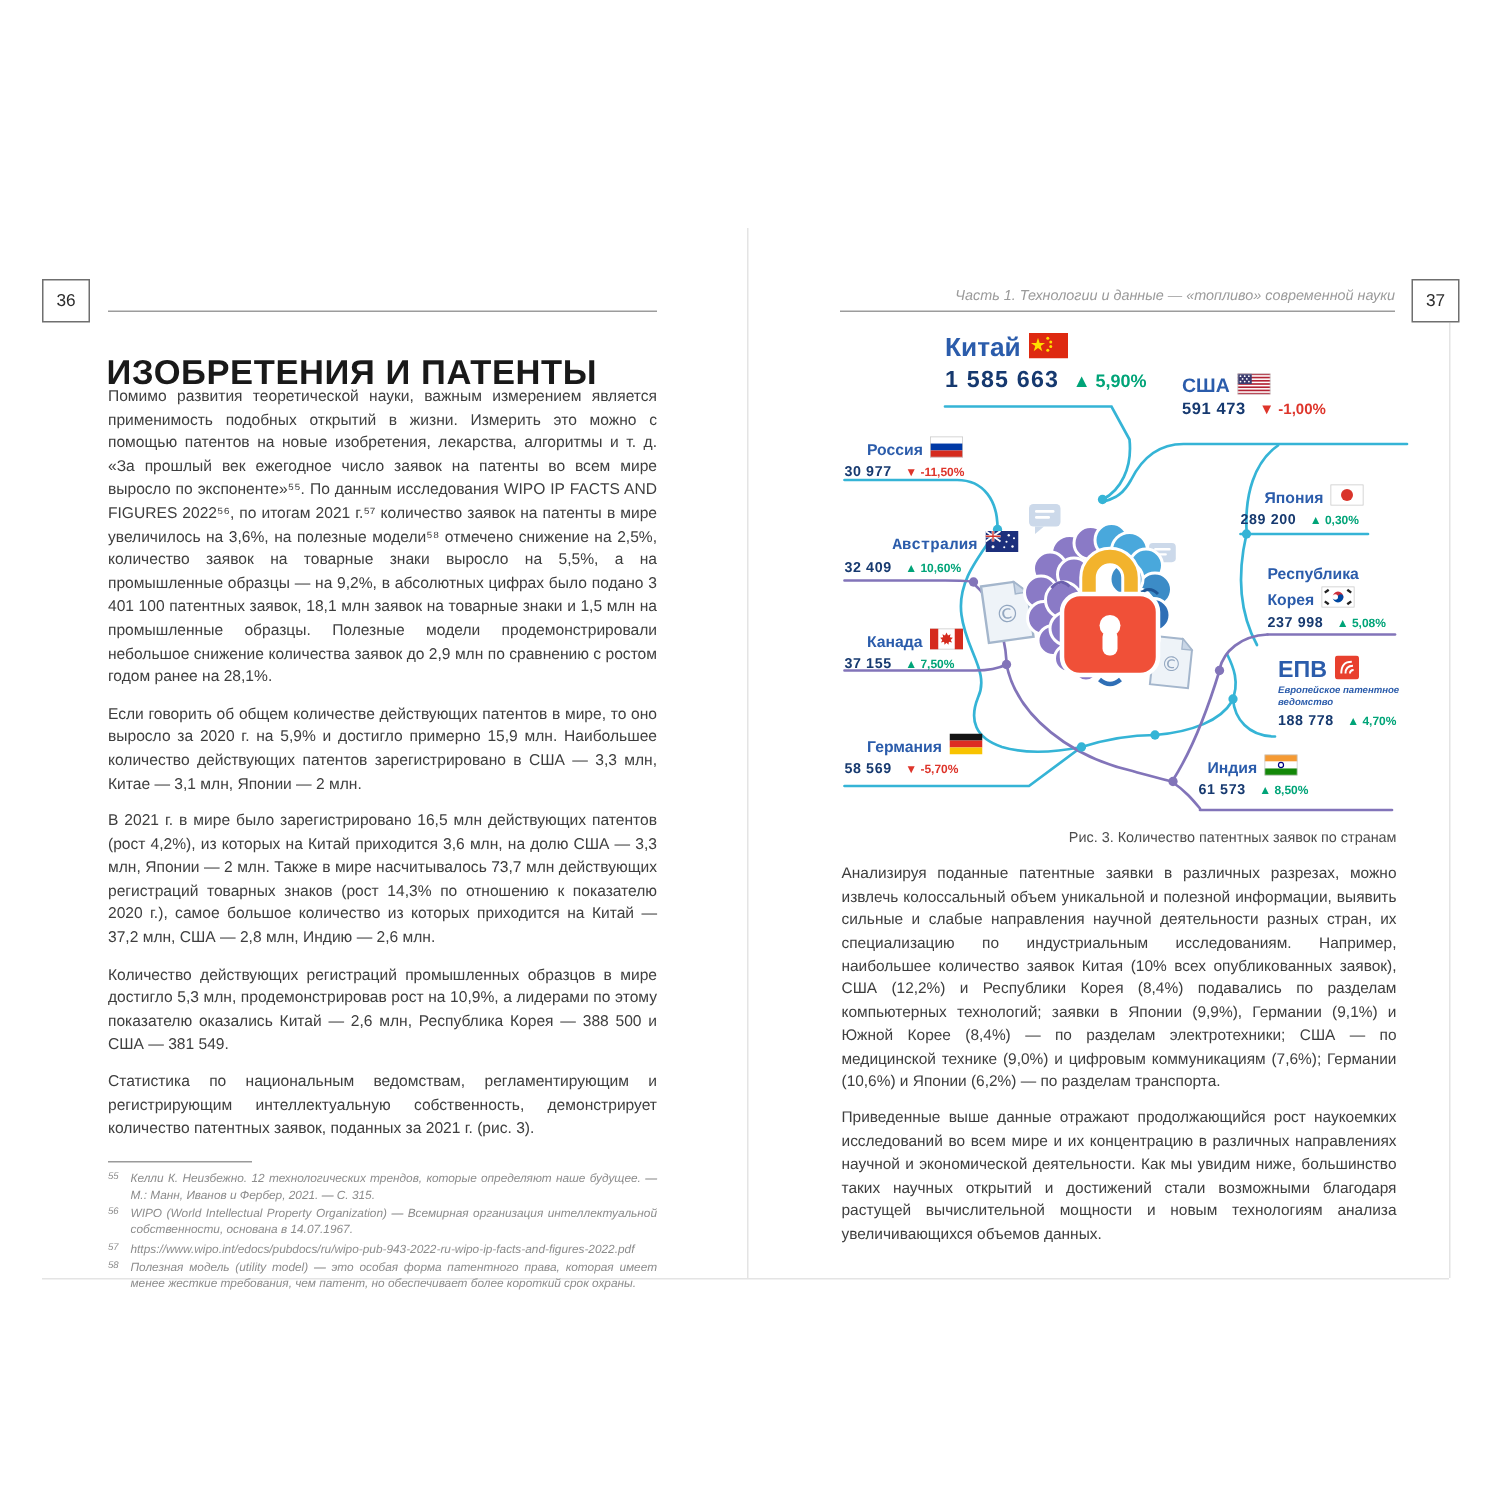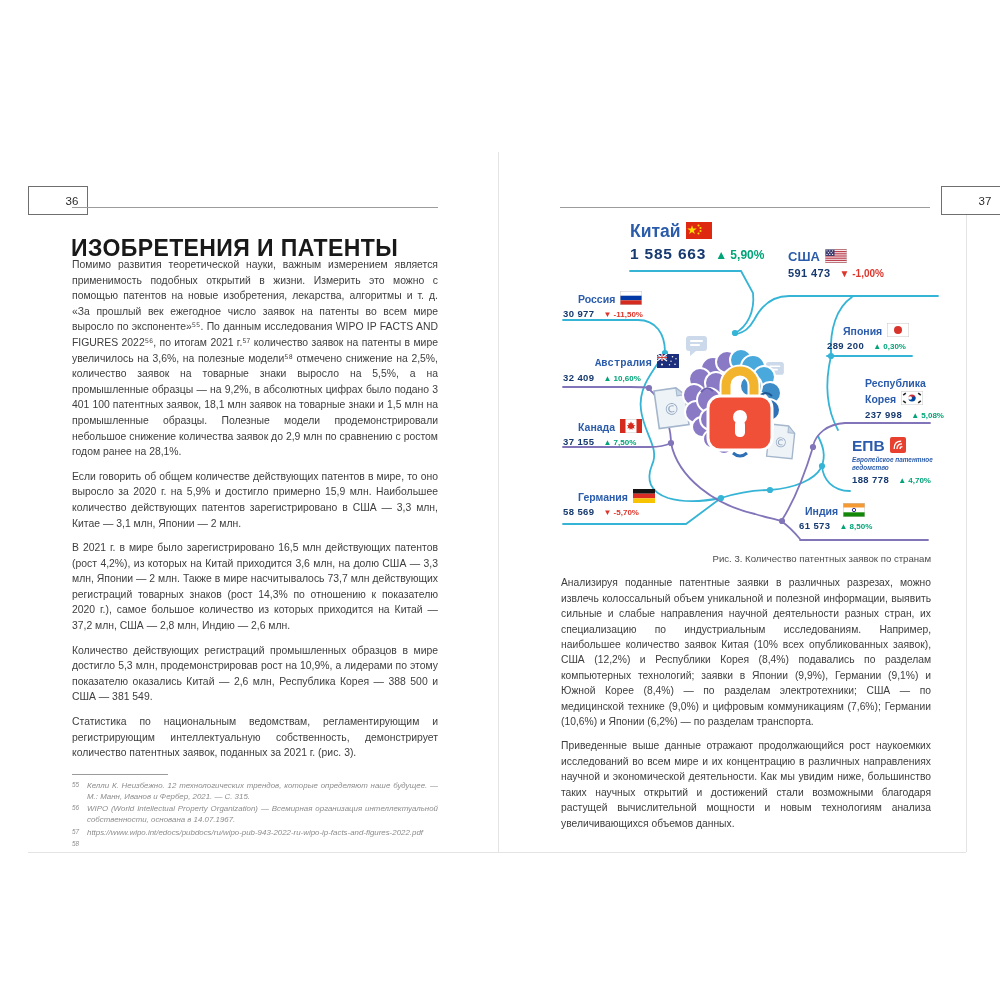--- a/index.html
+++ b/index.html
@@ -4,21 +4,21 @@
 <style>
   html,body{margin:0;padding:0;background:#fff;}
   .stage{position:relative;width:1000px;height:1000px;background:#fff;overflow:hidden;
          font-family:"Liberation Sans",sans-serif;color:#3e3e3e;}
   .edge{position:absolute;background:#e4e4e4;}
   .edge.gutter{left:498px;top:152px;width:1px;height:700px;}
   .edge.bottom{left:28px;top:852px;width:938px;height:1px;}
   .edge.right{left:966px;top:186px;width:1px;height:666px;}
 
   .pn-box{position:absolute;width:30px;height:27px;border:1px solid #6f6f6f;background:#fff;
-          display:flex;align-items:center;justify-content:center;font-size:11.5px;color:#2c2c2c;padding-left:28px;}
+          display:flex;align-items:center;justify-content:center;font-size:11.5px;color:#2c2c2c;}
   .pn-left{left:28px;top:186px;}
   .pn-right{left:941px;top:186px;}
   .run-head{position:absolute;top:192px;font-style:italic;color:#9a9a9a;font-size:9.6px;}
   .run-left{left:72px;width:366px;}
   .run-right{left:560px;width:370px;text-align:right;}
   .head-rule{position:absolute;top:207px;height:1px;background:#9c9c9c;}
   .rule-left{left:72px;width:366px;}
   .rule-right{left:560px;width:370px;}
 
   .chapter-title{position:absolute;left:71px;top:220px;font-size:23px;font-weight:bold;
@@ -50,21 +50,21 @@
   .c-china .c-label{font-size:17.5px;}
   .c-china .c-value{font-size:15.5px;letter-spacing:.8px;}
   .c-china .c-change{font-size:12px;}
   .c-usa{left:788px;top:249px;}
   .c-usa .c-label{font-size:13px;}
   .c-usa .c-value{font-size:11px;}
   .c-usa .c-change{font-size:10px;}
   .c-russia{left:563px;top:291px;}  .c-russia .c-label{margin-left:15px;}
   .c-japan{left:827px;top:323px;}   .c-japan .c-label{margin-left:16px;}
   .c-australia{left:563px;top:354px;} .c-australia .c-label{margin-left:32px;font-family:Liberation Mono, monospace;}
-  .c-korea{left:845px;top:377px;margin-left:20px;}   .c-korea .c-label{width:90px;line-height:13.5px;}
+  .c-korea{left:845px;top:377px;}   .c-korea .c-label{width:90px;line-height:13.5px;}
   .c-canada{left:563px;top:419px;}  .c-canada .c-label{margin-left:15px;}
   .c-epo{left:852px;top:437px;}
   .c-epo .c-label{font-size:15.5px;}
   .epo-sub{font-style:italic;font-weight:bold;color:#2b5cab;font-size:6.4px;line-height:7.6px;
            width:100px;margin-top:1px;}
   .c-epo .c-stats{margin-top:3px;}
   .c-germany{left:563px;top:489px;} .c-germany .c-label{margin-left:15px;}
   .c-india{left:799px;top:503px;}   .c-india .c-label{margin-left:6px;}
 </style>
 </head>
@@ -95,24 +95,26 @@
     <div class="fn">
       <span class="fn-num">56</span>
       <span>WIPO (World Intellectual Property Organization) — Всемирная организация интеллектуальной собственности, основана в 14.07.1967.</span>
     </div>
     <div class="fn">
       <span class="fn-num">57</span>
       <span>https://www.wipo.int/edocs/pubdocs/ru/wipo-pub-943-2022-ru-wipo-ip-facts-and-figures-2022.pdf</span>
     </div>
     <div class="fn">
       <span class="fn-num">58</span>
+      <span>Полезная модель (utility model) — это особая форма патентного права, которая имеет менее жесткие требования, чем патент, но обеспечивает более короткий срок охраны.</span>
     </div>
   </div>
 
   <div class="pn-box pn-right">37</div>
+  <div class="run-head run-right">Часть 1. Технологии и данные — «топливо» современной науки</div>
   <div class="head-rule rule-right"></div>
 
   <svg class="figure-layer" viewBox="0 0 1000 1000" width="1000" height="1000">
     <g fill="none" stroke-linecap="round">
 
       <g stroke="#35b4d6" stroke-width="1.8">
         <path d="M630,271 H741 L753,293 C755,312 747,327 735,333"></path>
         <path d="M938,296 H789 C770,296 760,308 754,320 C749,329 744,332 737,334"></path>
         <path d="M852,297 C836,308 830,330 831,353"></path>
         <path d="M827,356 H912"></path>

